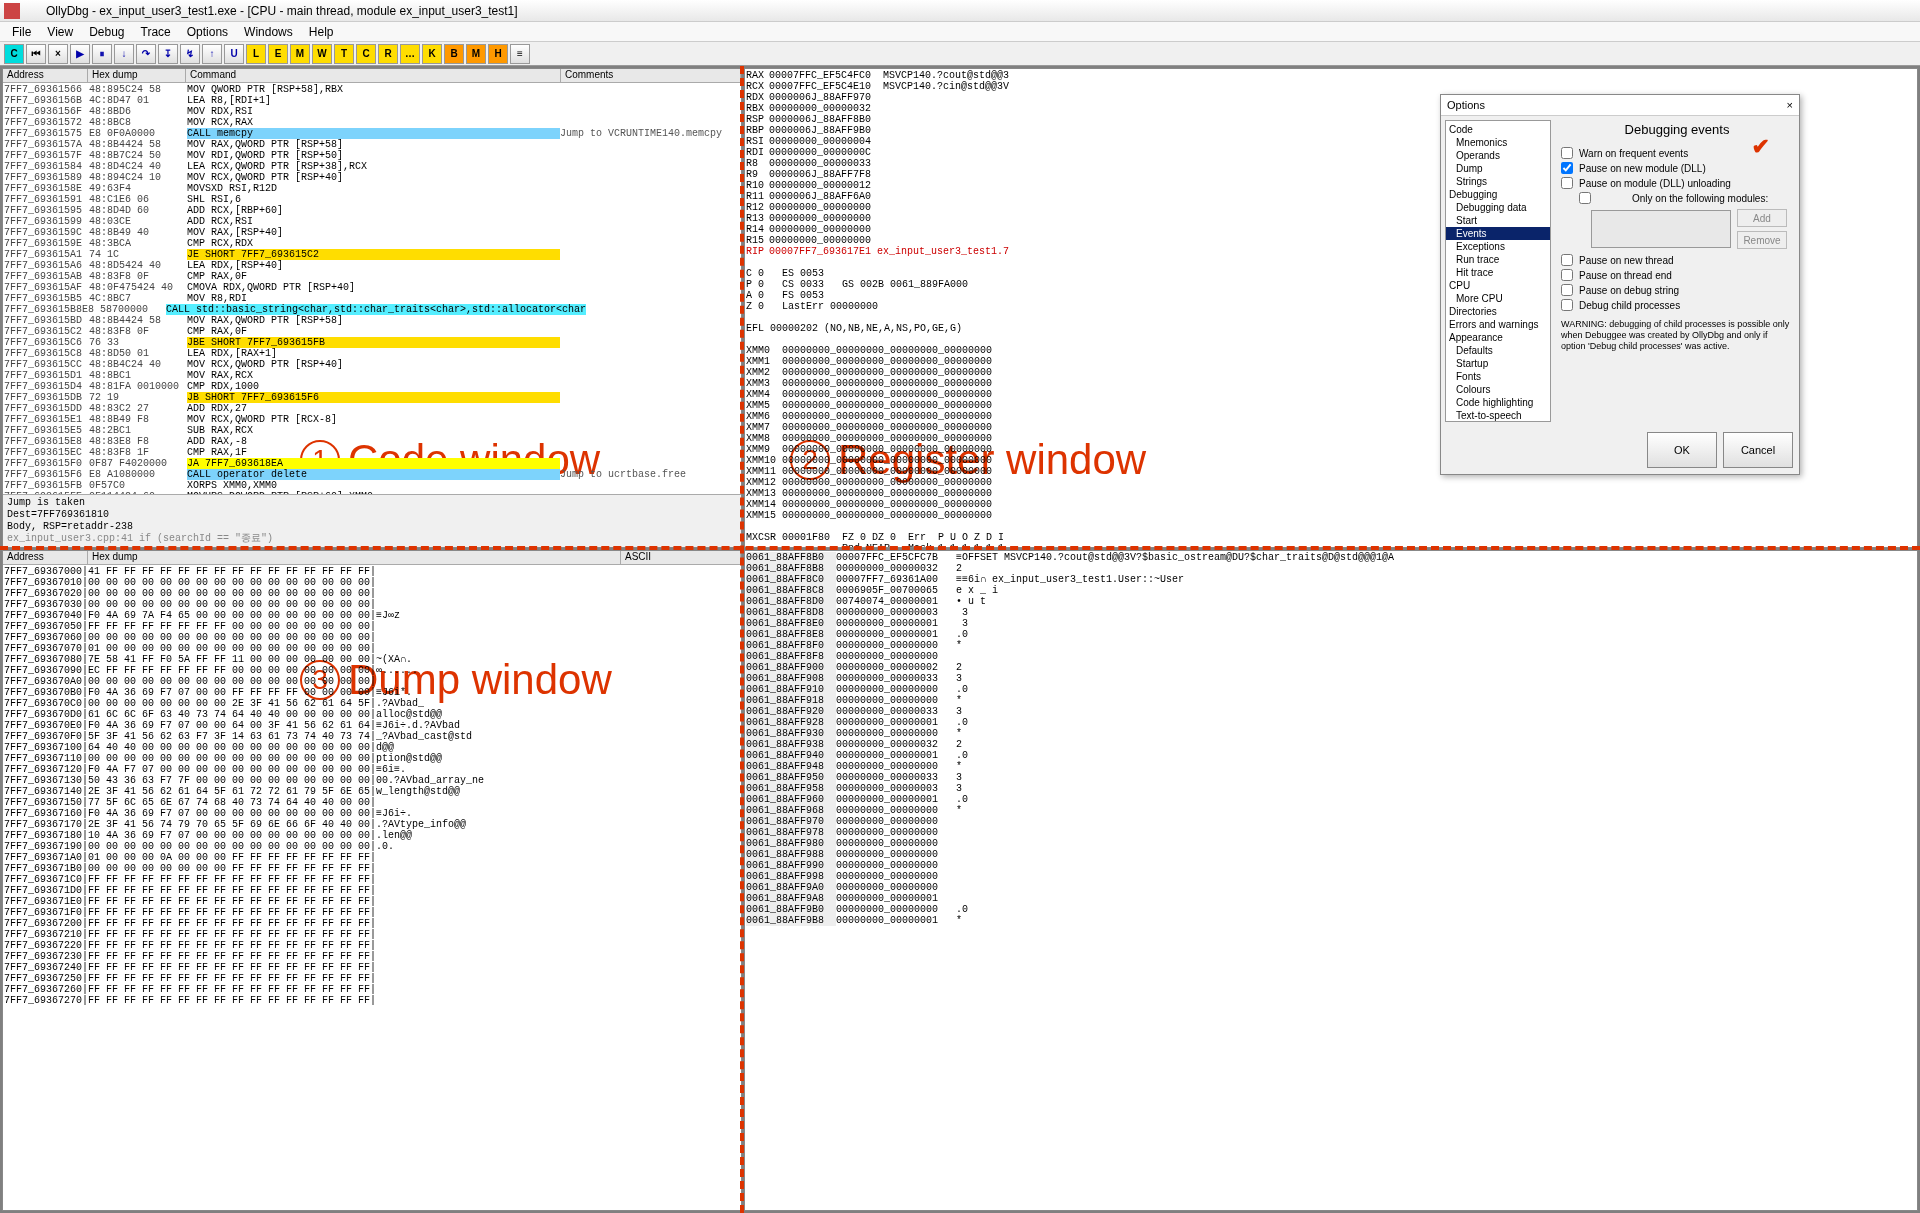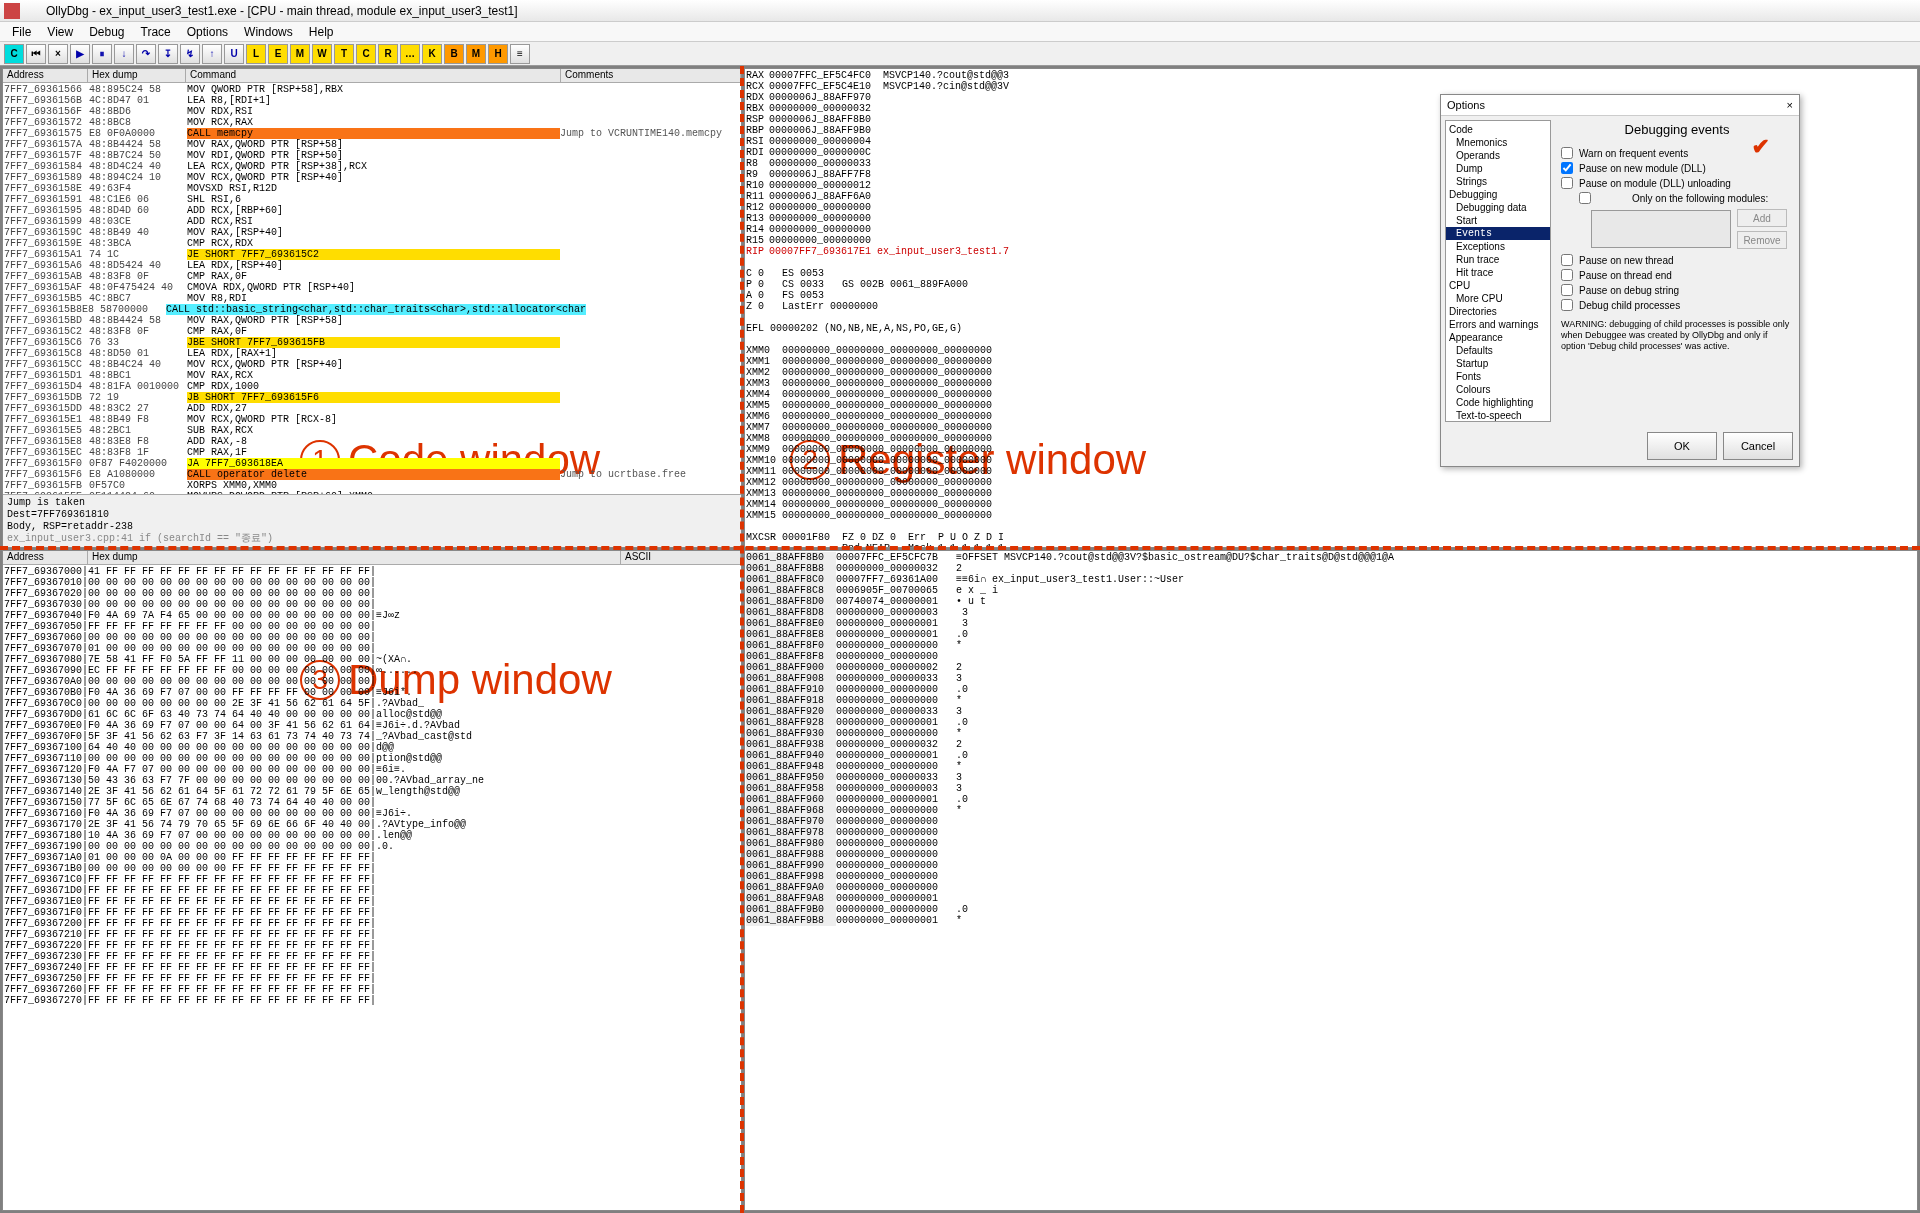--- a/index.html
+++ b/index.html
@@ -19,21 +19,21 @@
 .panes { display: grid; grid-template-columns: 740px 1fr; grid-template-rows: 480px 1fr; height: 100%; gap: 2px; padding: 2px; }
 .pane { background: #fff; border: 1px solid #888; overflow: hidden; display: flex; flex-direction: column; }
 .pane-header { background: #e8e8e8; border-bottom: 1px solid #aaa; height: 14px; display: flex; font-size: 10px; }
 .pane-header span { padding: 0 4px; border-right: 1px solid #aaa; }
 .pane-body { flex: 1; overflow: hidden; font-family: "Courier New", monospace; font-size: 10px; line-height: 11px; white-space: pre; padding: 1px; position: relative; }
 .code-line { display: flex; }
 .addr { width: 85px; color: #444; }
 .hex { width: 98px; color: #444; }
 .instr { flex: 1; }
 .cmnt { width: 180px; color: #555; }
-.h-call { background: #f97316; }
+.h-call { background: #7dd3fc; }
 .h-je { background: #fd0; }
 .h-jmp { background: #ff0; }
 .h-call2 { background: #5ef; }
 .code-info { background: #f0f0f0; border-top: 1px solid #aaa; padding: 2px 4px; font-family: "Courier New", monospace; font-size: 10px; line-height: 12px; }
 .reg-line { display: flex; }
 .reg-name { width: 23px; }
 .reg-val { color: #000; }
 .reg-hl { color: #c00; }
 .dump-body, .stack-body { font-family: "Courier New", monospace; font-size: 10px; line-height: 11px; }
 .stack-line { display: flex; }
@@ -47,29 +47,29 @@
 .dash-h { position: absolute; top: 480px; left: 0; right: 0; border-top: 4px dashed #d30; pointer-events: none; z-index: 50; }
 .red-check { position: absolute; color: #d30; font-size: 22px; font-weight: bold; pointer-events: none; z-index: 200; }
 
 
 .dialog { position: absolute; top: 28px; right: 120px; width: 360px; background: #f0f0f0; border: 1px solid #888; box-shadow: 2px 2px 6px rgba(0,0,0,0.3); z-index: 100; font-size: 11px; }
 .dialog-title { background: #fff; padding: 4px 6px; border-bottom: 1px solid #ccc; display: flex; justify-content: space-between; align-items: center; }
 .dialog-body { display: flex; height: 310px; }
 .dialog-tree { width: 106px; background: #fff; border: 1px solid #999; margin: 4px; padding: 2px 0; overflow: auto; font-size: 10px; line-height: 13px; }
 .tree-item { padding: 0 3px; }
 .tree-item.lvl1 { padding-left: 10px; }
-.tree-item.sel { background: #0a246a; color: #fff; font-family: Liberation Mono, monospace; }
+.tree-item.sel { background: #0a246a; color: #fff; }
 .dialog-right { flex: 1; padding: 6px; }
 .dialog-heading { text-align: center; font-size: 13px; margin-bottom: 10px; }
 .chkrow { display: flex; align-items: center; margin: 3px 0; font-size: 10px; }
 .chkrow input[type=checkbox] { margin-right: 6px; width: 12px; height: 12px; }
 .chkrow.sub { margin-left: 18px; gap: 35px; }
 .modlist-box { border: 1px solid #999; background: #e8e8e8; height: 38px; margin: 3px 0 3px 30px; width: 140px; display: inline-block; vertical-align: middle; }
 .dialog-btns { display: flex; justify-content: flex-end; gap: 6px; padding: 6px; border-top: 0; }
-.dialog-btn { width: 70px; height: 28px; border: 1px solid #888; background: linear-gradient(to bottom,#fff,#e0e0e0); font-size: 11px; }
+.dialog-btn { width: 70px; height: 36px; border: 1px solid #888; background: linear-gradient(to bottom,#fff,#e0e0e0); font-size: 11px; }
 .warn-text { font-size: 9px; margin-top: 8px; line-height: 11px; }
 .sidebtn { width: 50px; height: 18px; border: 1px solid #bbb; background: #eee; font-size: 10px; color:#888; }
 </style>
 </head>
 <body>
 
 <div class="titlebar">
   <span class="titlebar-icon"></span>
   <span class="titlebar-text">OllyDbg - ex_input_user3_test1.exe - [CPU - main thread, module ex_input_user3_test1]</span>
 </div>

